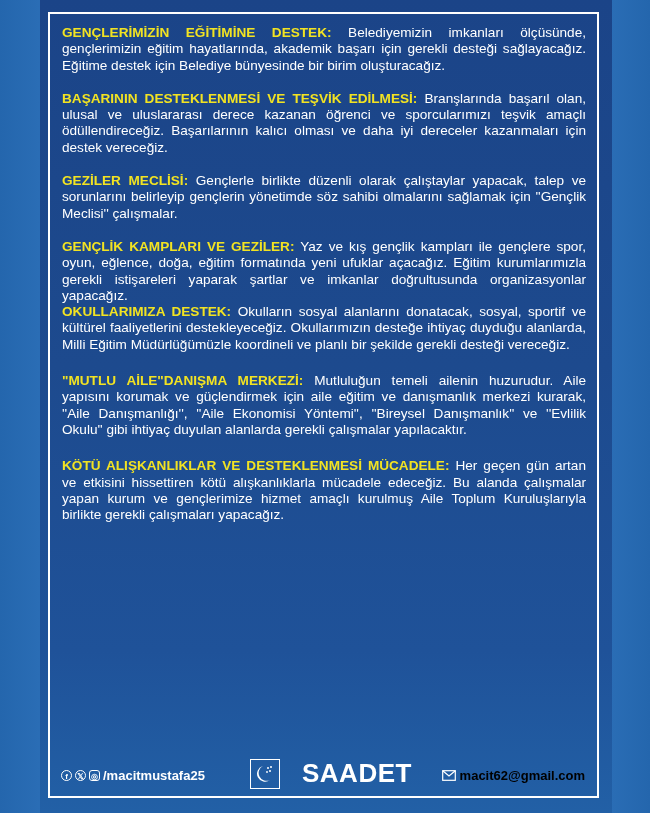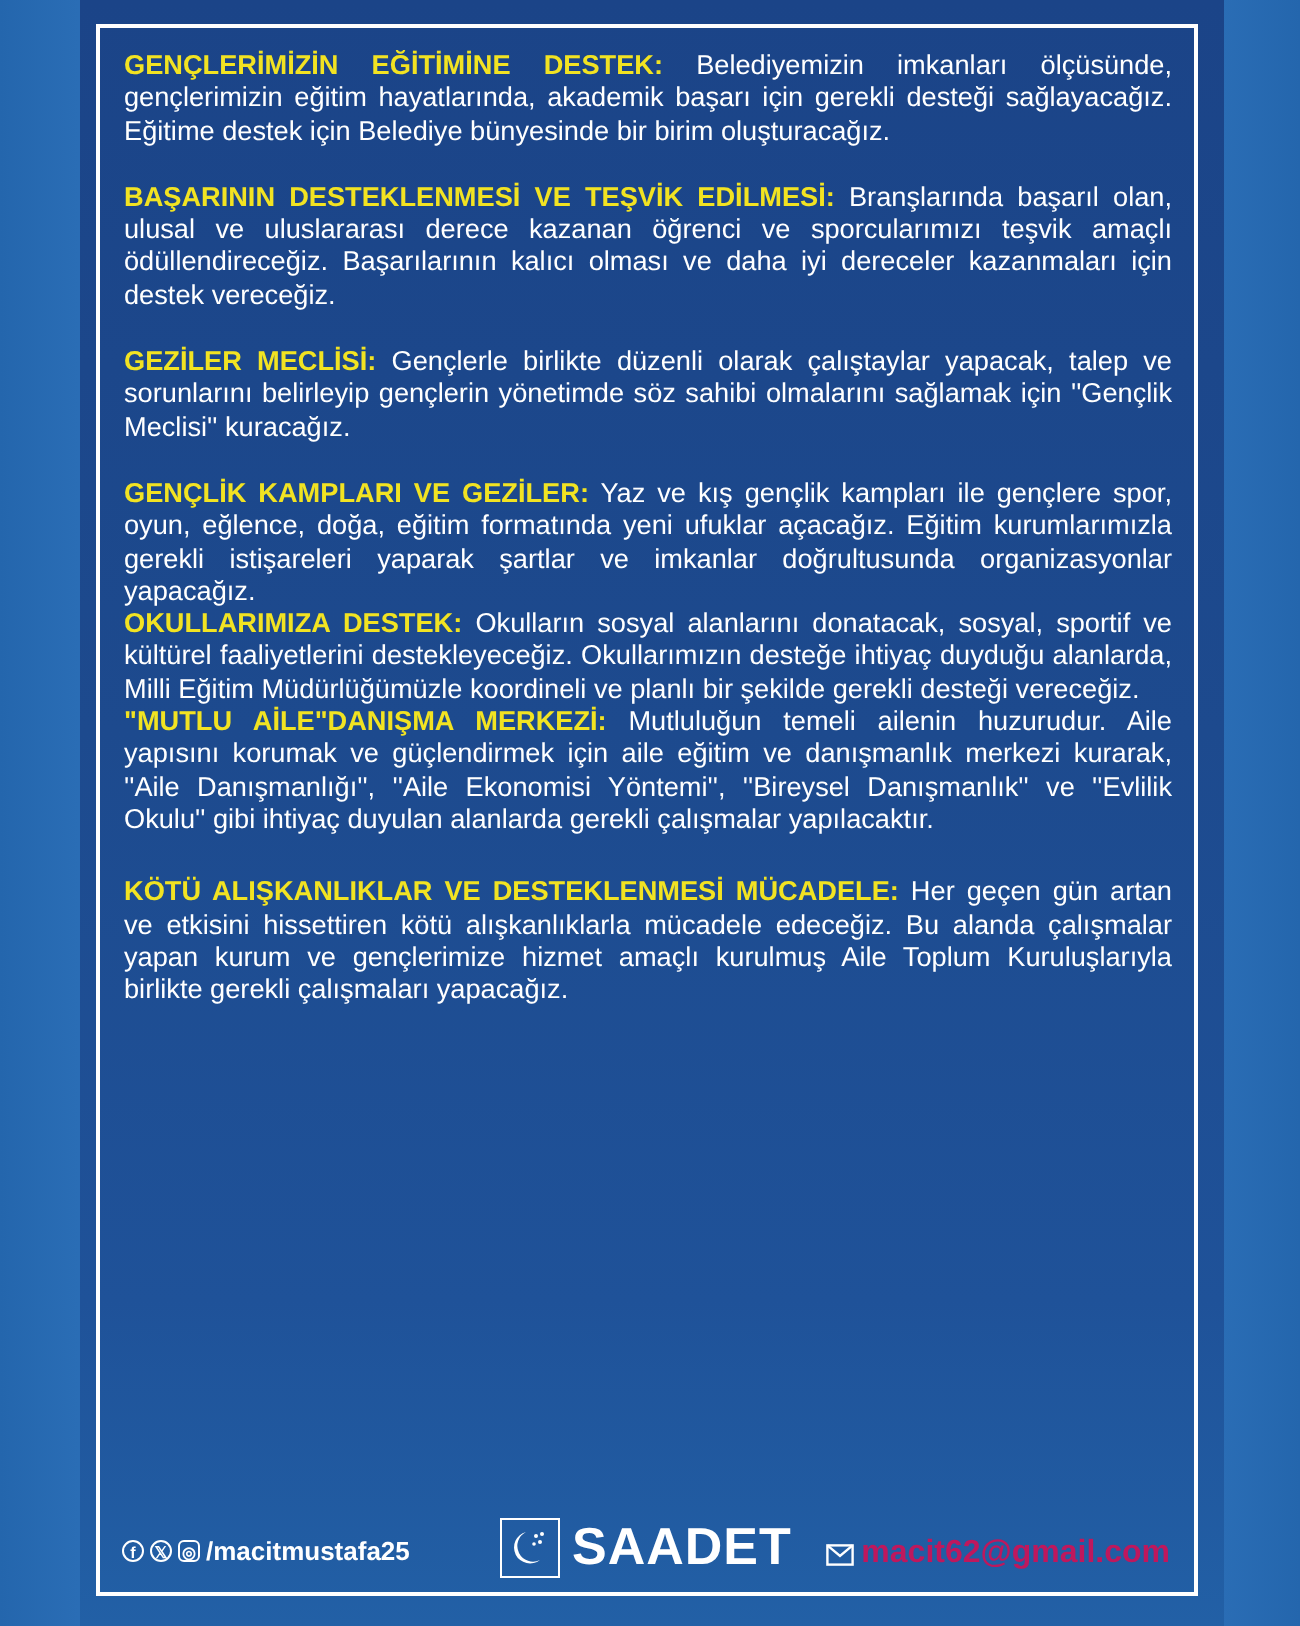--- a/index.html
+++ b/index.html
@@ -41,39 +41,39 @@
   }
   .social .ic.sq { border-radius: 3px; }
   .logo {
     position: absolute; left: 202px; top: 2px; display: flex; align-items: center; gap: 6px;
   }
   .logo .mark {
     width: 30px; height: 30px; border: 1.5px solid #ffffff; box-sizing: border-box;
     position: relative;
   }
   .logo .word {
-    color: #ffffff; font-weight: bold; font-size: 26px; letter-spacing: 0.5px;
+    color: #ffffff; font-weight: bold; font-size: 26px; letter-spacing: 0.5px; margin-left: 16px;
   }
   .email {
-    position: absolute; right: 14px; top: 12px; color: #be185d; font-size: 16px; font-weight: bold;
+    position: absolute; right: 14px; top: 12px; color: #000000; font-size: 13px; font-weight: bold;
     display: flex; align-items: center; gap: 4px;
   }
 </style>
 </head>
 <body>
 
 <div class="panel"></div>
 <div class="frame"></div>
 
 <div class="content">
   <p class="section" style="margin-bottom:17px"><span class="head">GENÇLERİMİZİN EĞİTİMİNE DESTEK:</span><span> Belediyemizin imkanları ölçüsünde, gençlerimizin eğitim hayatlarında, akademik başarı için gerekli desteği sağlayacağız. Eğitime destek için Belediye bünyesinde bir birim oluşturacağız.</span></p>
   <p class="section" style="margin-bottom:17px"><span class="head">BAŞARININ DESTEKLENMESİ VE TEŞVİK EDİLMESİ:</span><span> Branşlarında başarıl olan, ulusal ve uluslararası derece kazanan öğrenci ve sporcularımızı teşvik amaçlı ödüllendireceğiz. Başarılarının kalıcı olması ve daha iyi dereceler kazanmaları için destek vereceğiz.</span></p>
-  <p class="section" style="margin-bottom:17px"><span class="head">GEZİLER MECLİSİ:</span><span> Gençlerle birlikte düzenli olarak çalıştaylar yapacak, talep ve sorunlarını belirleyip gençlerin yönetimde söz sahibi olmalarını sağlamak için ''Gençlik Meclisi'' kuracağız.</span></p>
+  <p class="section" style="margin-bottom:17px"><span class="head">GEZİLER MECLİSİ:</span><span> Gençlerle birlikte düzenli olarak çalıştaylar yapacak, talep ve sorunlarını belirleyip gençlerin yönetimde söz sahibi olmalarını sağlamak için ''Gençlik Meclisi'' çalışmalar.</span></p>
   <p class="section" style="margin-bottom:0"><span class="head">GENÇLİK KAMPLARI VE GEZİLER:</span><span> Yaz ve kış gençlik kampları ile gençlere spor, oyun, eğlence, doğa, eğitim formatında yeni ufuklar açacağız. Eğitim kurumlarımızla gerekli istişareleri yaparak şartlar ve imkanlar doğrultusunda organizasyonlar yapacağız.</span></p>
-  <p class="section" style=""><span class="head">OKULLARIMIZA DESTEK:</span><span> Okulların sosyal alanlarını donatacak, sosyal, sportif ve kültürel faaliyetlerini destekleyeceğiz. Okullarımızın desteğe ihtiyaç duyduğu alanlarda, Milli Eğitim Müdürlüğümüzle koordineli ve planlı bir şekilde gerekli desteği vereceğiz.</span></p>
+  <p class="section" style="margin-bottom:20px"><span class="head">OKULLARIMIZA DESTEK:</span><span> Okulların sosyal alanlarını donatacak, sosyal, sportif ve kültürel faaliyetlerini destekleyeceğiz. Okullarımızın desteğe ihtiyaç duyduğu alanlarda, Milli Eğitim Müdürlüğümüzle koordineli ve planlı bir şekilde gerekli desteği vereceğiz.</span></p>
   <p class="section" style="margin-bottom:20px"><span class="head">"MUTLU AİLE"DANIŞMA MERKEZİ:</span><span> Mutluluğun temeli ailenin huzurudur. Aile yapısını korumak ve güçlendirmek için aile eğitim ve danışmanlık merkezi kurarak, ''Aile Danışmanlığı'', ''Aile Ekonomisi Yöntemi'', ''Bireysel Danışmanlık'' ve ''Evlilik Okulu'' gibi ihtiyaç duyulan alanlarda gerekli çalışmalar yapılacaktır.</span></p>
   <p class="section"><span class="head">KÖTÜ ALIŞKANLIKLAR VE DESTEKLENMESİ MÜCADELE:</span><span> Her geçen gün artan ve etkisini hissettiren kötü alışkanlıklarla mücadele edeceğiz. Bu alanda çalışmalar yapan kurum ve gençlerimize hizmet amaçlı kurulmuş Aile Toplum Kuruluşlarıyla birlikte gerekli çalışmaları yapacağız.</span></p>
 </div>
 
 <div class="footer">
   <div class="social">
     <span class="ic">f</span>
     <span class="ic">𝕏</span>
     <span class="ic sq">◎</span>
     <span>/macitmustafa25</span>

